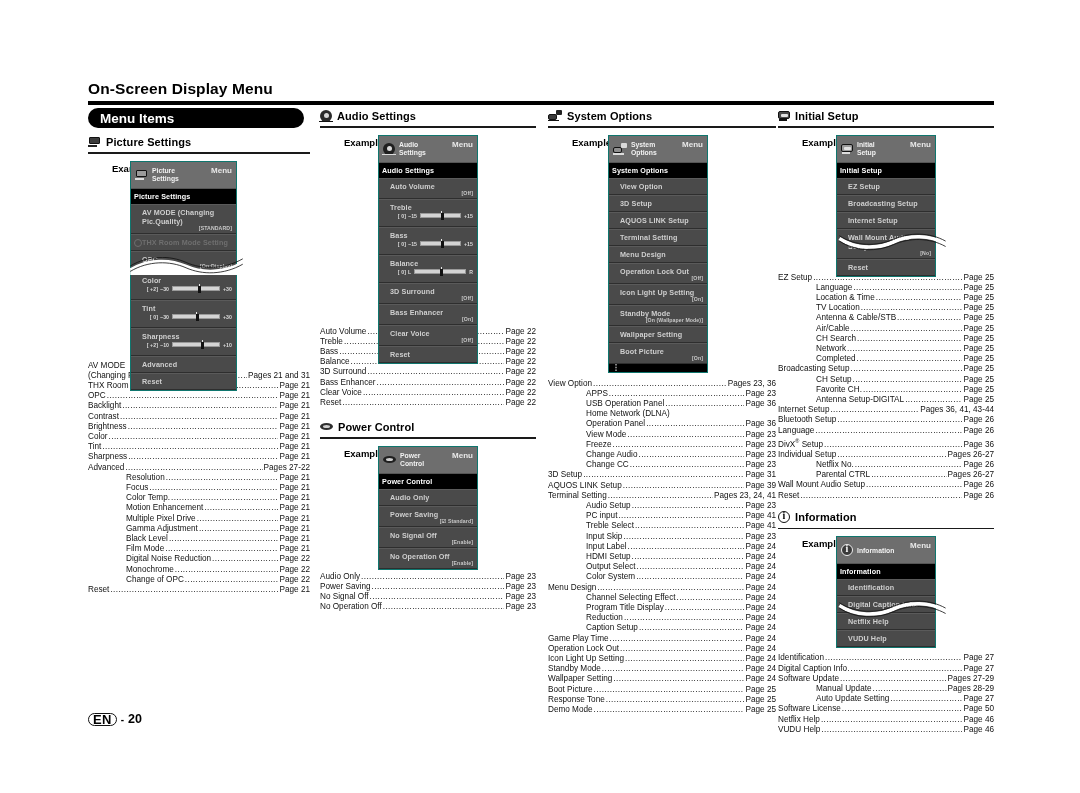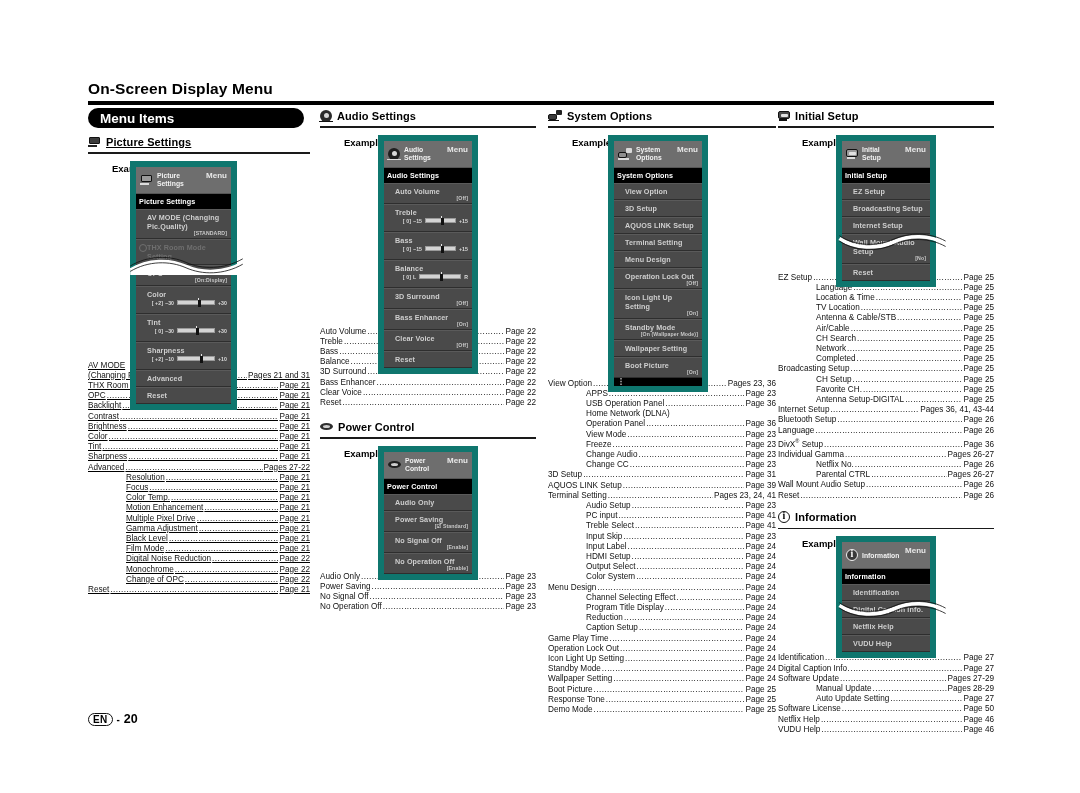--- a/index.html
+++ b/index.html
@@ -14,21 +14,21 @@
   .page-title{
     position:absolute;left:88px;top:80px;
     font-size:15.5px;font-weight:bold;letter-spacing:.1px;
   }
   .title-rule{
     position:absolute;left:88px;top:101px;width:906px;height:3.5px;background:#000;
   }
 
   
   .col{position:absolute;top:108px;}
-  .col1{left:88px;width:222px;text-decoration:underline;}
+  .col1{left:88px;width:222px;}
   .col2{left:320px;width:216px;}
   .col3{left:548px;width:228px;}
   .col4{left:778px;width:216px;}
 
   
   .sec-head{display:flex;align-items:center;gap:5px;height:15px;}
   .sec-head .sec-label{font-size:11px;font-weight:bold;letter-spacing:.1px;}
   .sec-rule{height:1.6px;background:#1a1a1a;margin-top:3px;margin-bottom:7px;}
 
   
@@ -59,21 +59,21 @@
   .ico-pwr .e:after{content:"";position:absolute;left:3px;top:2px;width:7px;height:3px;border-radius:50%;background:#cfcfcf;}
   .ico-info{width:12px;height:12px;border-radius:50%;border:1.6px solid #111;box-sizing:border-box;position:relative;background:#fff;}
   .ico-info:after{content:"i";position:absolute;left:0;right:0;top:-2.5px;text-align:center;font-size:10px;font-weight:bold;font-family:"Liberation Serif",serif;}
 
   
   .example-wrap{position:relative;}
   .example-label{
     position:absolute;left:0;top:2px;font-size:9.5px;font-weight:bold;padding-left:24px;
   }
   .osd{
-    background:#3d3d3d;border:6px solid #0f766e;box-sizing:border-box;
+    background:#3d3d3d;border:1px solid #0f766e;box-sizing:border-box;
     width:105px;position:relative;overflow:hidden;
   }
   .osd-head{
     background:#6e6e6e;color:#efefef;height:26px;display:flex;align-items:center;
     padding:0 4px;gap:4px;position:relative;border-bottom:1px solid #555;
   }
   .osd-head .ht{font-size:6.8px;line-height:7.4px;font-weight:bold;color:#f2f2f2;}
   .osd-head .menuw{position:absolute;right:4px;top:4px;font-size:8px;color:#e8e8e8;font-weight:bold;}
   .osd-title{
     background:#000;color:#fff;font-size:7.2px;height:15px;display:flex;align-items:center;
@@ -118,21 +118,21 @@
   }
   .idx .ln .pg{flex:0 0 auto;}
   .idx .ln.ind1 .nm{padding-left:38px;}
   .idx .ln.nodots .dots{visibility:hidden;}
 
   sup{font-size:5.5px;vertical-align:super;}
 
   
   .footer{position:absolute;left:88px;top:712px;display:flex;align-items:center;gap:4px;}
   .footer .en{
-    border:1.3px solid #111;border-radius:7px;padding:0 4px;font-size:10px;font-weight:bold;
+    border:1.3px solid #111;border-radius:7px;padding:0 4px;font-size:13px;font-weight:bold;
     line-height:11px;letter-spacing:.3px;
   }
   .footer .dash{font-size:10px;font-weight:bold;}
   .footer .pn{font-size:12.5px;font-weight:bold;}
 </style>
 </head>
 <body>
 
 <div class="page">
 
@@ -795,21 +795,21 @@
           <span class="nm">Language</span>
           <span class="dots">................................................................................</span>
           <span class="pg">Page 26</span>
         </div>
         <div class="ln ind0">
           <span class="nm">DivX<sup>®</sup> Setup</span>
           <span class="dots">................................................................................</span>
           <span class="pg">Page 36</span>
         </div>
         <div class="ln ind0">
-          <span class="nm">Individual Gamma</span>
+          <span class="nm">Individual Setup</span>
           <span class="dots">................................................................................</span>
           <span class="pg">Pages 26-27</span>
         </div>
         <div class="ln ind1">
           <span class="nm">Netflix No.</span>
           <span class="dots">................................................................................</span>
           <span class="pg">Page 26</span>
         </div>
         <div class="ln ind1">
           <span class="nm">Parental CTRL</span>

